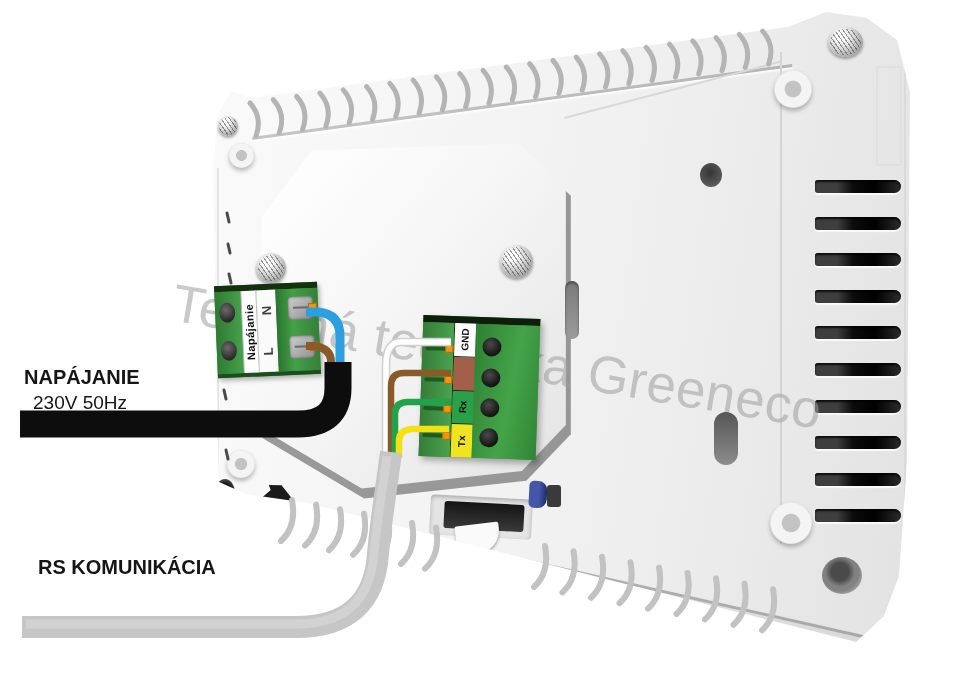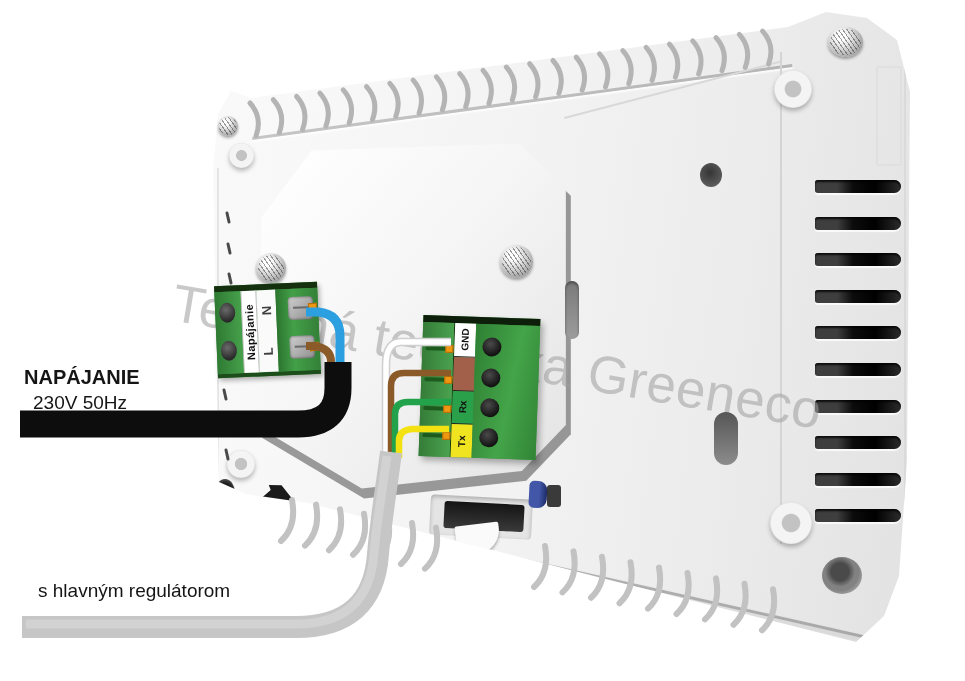--- a/index.html
+++ b/index.html
@@ -277,14 +277,14 @@
     <path d="M 386,458 L 386,365 Q 386,343 400,342 L 451,342" fill="none" stroke="#ffffff" stroke-width="5.5"></path>
     <path d="M 391,458 L 391,386 Q 391,373 404,373 L 451,373" fill="none" stroke="#8a5a28" stroke-width="6.5"></path>
     <path d="M 395,458 L 395,414 Q 395,402 408,402 L 451,402" fill="none" stroke="#23a24c" stroke-width="6.5"></path>
     <path d="M 399,458 L 399,441 Q 399,430 412,429 L 449,429" fill="none" stroke="#f4e112" stroke-width="6.5"></path>
     <path d="M 22,627 L 296,627 Q 373,627 378,554 C 381,518 387,485 391,452" fill="none" stroke="#c6c6c6" stroke-width="22"></path>
     <path d="M 26,624 L 296,624 Q 369,624 374,553 C 377,519 383,487 387,456" fill="none" stroke="#d4d4d4" stroke-width="9" opacity="0.85"></path>
   </svg>
 
   <div class="ann ann-title" style="left:24px;top:366px;">NAPÁJANIE</div>
   <div class="ann ann-sub" style="left:33px;top:392px;">230V 50Hz</div>
-  <div class="ann ann-sub" style="left:38px;top:580px;">s hlavným regulátorom</div>
+  <div class="ann ann-title" style="left:38px;top:556px;">RS KOMUNIKÁCIA</div>
 </div>
 
 </body></html>

